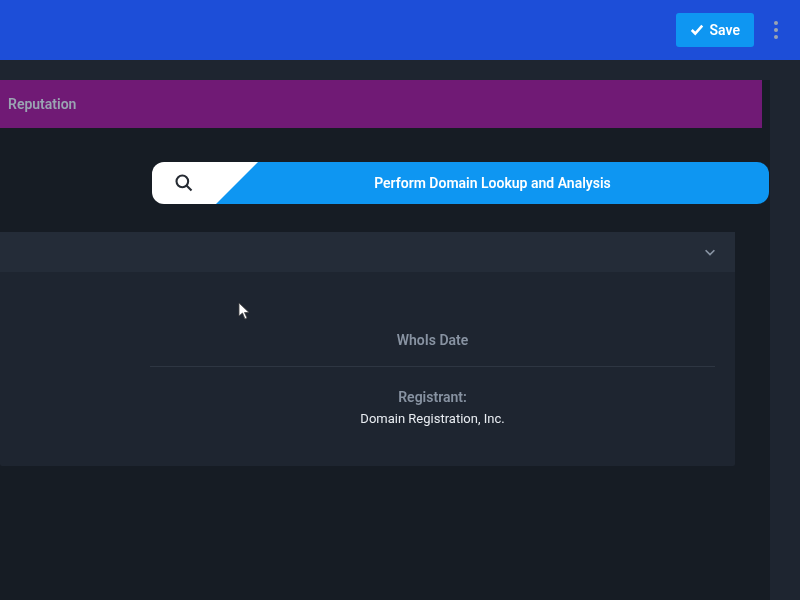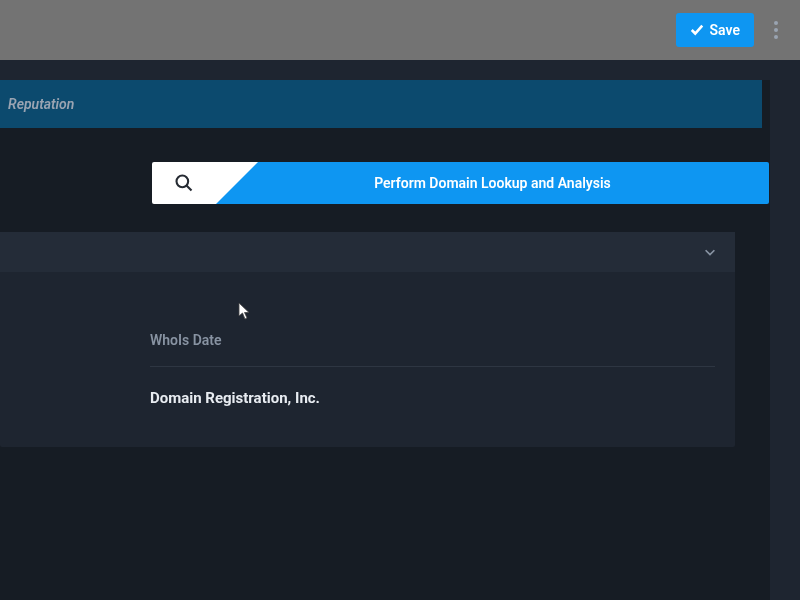--- a/index.html
+++ b/index.html
@@ -11,21 +11,21 @@
   body {
     width: 800px;
     height: 600px;
     background: #1e2530;
     color: #e0e0e0;
     overflow: hidden;
     position: relative;
   }
   .topbar {
     height: 60px;
-    background: #737373;
+    background: #1d4ed8;
     display: flex;
     align-items: center;
     justify-content: flex-end;
     padding: 0 12px;
     gap: 10px;
   }
   .save-btn {
     background: #0e96f2;
     color: #fff;
     border: none;
@@ -60,49 +60,48 @@
     height: 18px;
     fill: #9aa4b2;
   }
   .content-wrap {
     background: #161c24;
     margin-right: 30px;
     height: calc(600px - 60px);
     position: relative;
   }
   .tab-strip {
-    background: #0c4a6e;
+    background: #701a75;
     height: 48px;
     margin-top: 20px;
     display: flex;
     align-items: center;
     padding: 0 4px;
     width: 762px;
-    font-style: italic;
   }
   .tab {
     color: #9aa4b2;
     font-size: 14px;
     font-weight: 600;
     padding: 0 14px;
     height: 48px;
     line-height: 48px;
     cursor: pointer;
     white-space: nowrap;
   }
   .tab:first-child {
     padding-left: 4px;
   }
   .lookup-bar {
     margin: 34px 0 0 152px;
     width: 617px;
     height: 42px;
     display: flex;
     overflow: hidden;
-    border-radius: 2px;
+    border-radius: 12px;
   }
   .lookup-search {
     background: #fff;
     width: 64px;
     display: flex;
     align-items: center;
     justify-content: center;
     position: relative;
   }
   .lookup-search svg {
@@ -150,36 +149,37 @@
   .panel-head svg {
     width: 14px;
     height: 14px;
     stroke: #8893a2;
     stroke-width: 2;
     fill: none;
     cursor: pointer;
   }
   .panel-body {
     padding: 60px 20px 40px 150px;
+    text-align: center;
   }
   .field-label {
     color: #8893a2;
     font-size: 14px;
     font-weight: 600;
     margin-bottom: 6px;
   }
   .field-sep {
     border: 0;
     border-top: 1px solid #2e3642;
     margin: 18px 0 22px 0;
   }
   .field-value {
     color: #e8ecf1;
-    font-size: 15px;
-    font-weight: 700;
+    font-size: 13px;
+    font-weight: 400;
     margin-top: 6px;
   }
   .cursor {
     position: absolute;
     left: 238px;
     top: 302px;
     width: 14px;
     height: 18px;
     pointer-events: none;
   }
@@ -229,20 +229,21 @@
 
   <div class="panel">
     <div class="panel-head">
       <svg viewBox="0 0 16 16">
           <polyline points="3,6 8,11 13,6"></polyline>
         </svg>
     </div>
     <div class="panel-body">
       <div class="field-label">WhoIs Date</div>
       <hr class="field-sep">
+      <div class="field-label">Registrant:</div>
       <div class="field-value">Domain Registration, Inc.</div>
     </div>
   </div>
 
 </div>
 
 <div class="cursor">
   <svg viewBox="0 0 14 18">
       <polygon points="1,1 1,14 4.5,11 7,17 9,16 6.5,10.5 11,10.5"></polygon>
     </svg>

